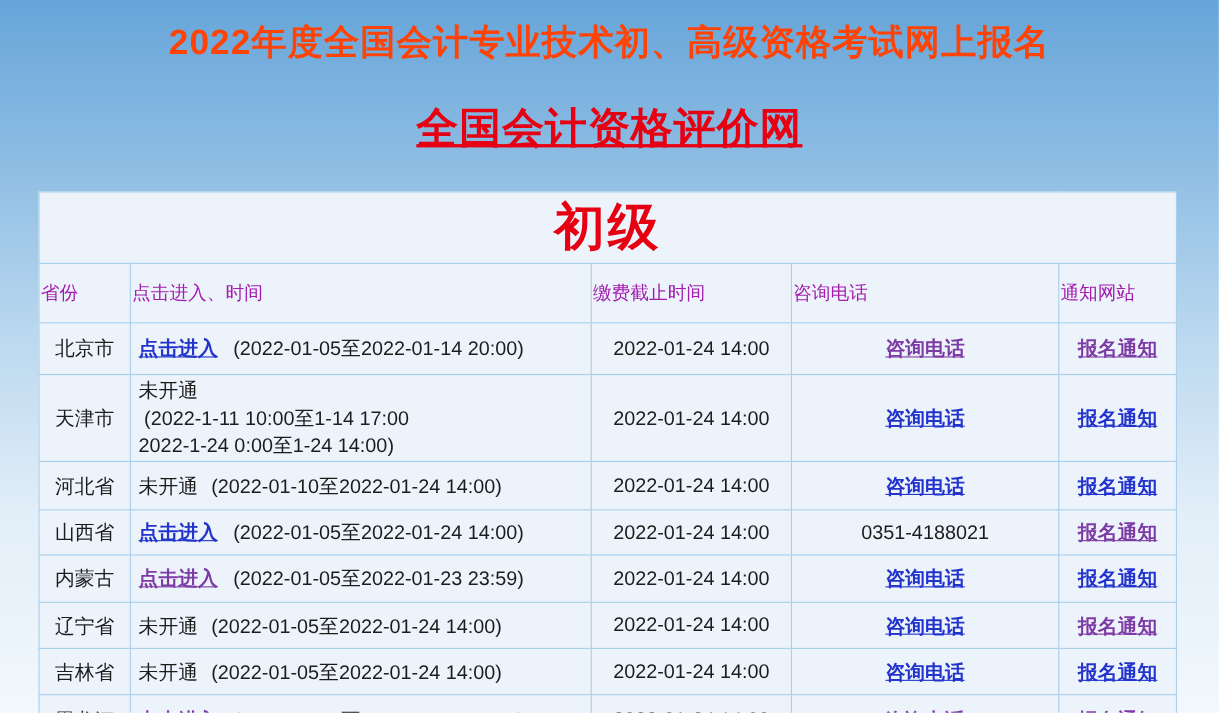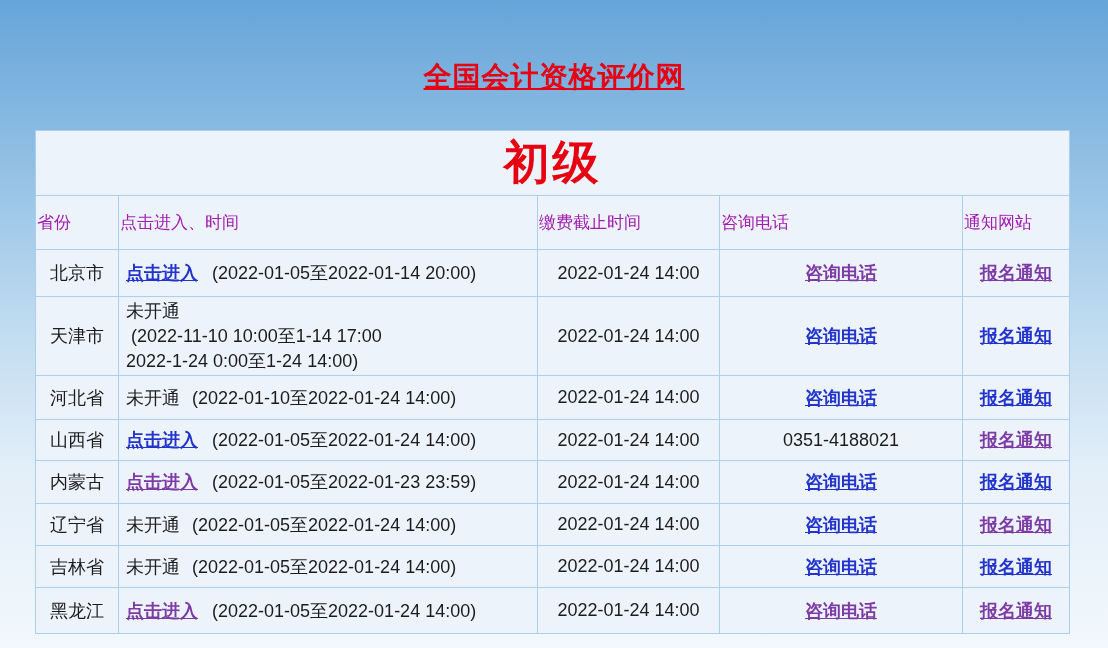--- a/index.html
+++ b/index.html
@@ -8,21 +8,21 @@
     font-family:"Liberation Sans","DejaVu Sans",sans-serif;
     background:linear-gradient(180deg,#66a5d9 0%,#8cbce3 22%,#bcd9ef 48%,#e2eef8 72%,#f2f8fd 100%);
   }
   .header{padding-top:18px;text-align:center;}
   .title1{
     color:#ff4306;font-size:32px;font-weight:bold;letter-spacing:1px;
     line-height:40px;white-space:nowrap;
   }
   .title2-wrap{margin-top:40px;line-height:38px;}
   .title2{
-    color:#e60012;font-size:28px;font-weight:bold;letter-spacing:1px;
+    color:#e60012;font-size:38px;font-weight:bold;letter-spacing:1px;
     text-decoration:underline;cursor:pointer;
   }
   .table-wrap{margin:30px 0 0 35px;width:1034px;}
   table{
     border-collapse:collapse;table-layout:fixed;width:1034px;
     background:#edf3fb;
   }
   td{
     border:1px solid #a9cfec;
     font-size:18px;color:#1c1c1c;
@@ -50,20 +50,21 @@
   .visited{color:#7d3ba6;}
   .time-txt{margin-left:14px;text-align:center;}
   .status-txt{margin-right:12px;}
   .multi{line-height:25px;}
   .multi .ln{white-space:pre-wrap;}
 </style>
 </head>
 <body>
 
 <div class="header">
+  <div class="title1">2022年度全国会计专业技术初、高级资格考试网上报名</div>
   <div class="title2-wrap">
     <span class="title2">全国会计资格评价网</span>
   </div>
 </div>
 
 <div class="table-wrap">
 <table>
   <colgroup>
     <col style="width:83px">
         <col style="width:419px">
@@ -98,21 +99,21 @@
     </td>
     <td class="col-notice">
       <a class="lnk visited">报名通知</a>
     </td>
   </tr>
 
   <tr class="rh-78">
     <td class="col-province">天津市</td>
     <td class="col-reg multi">
       <div class="ln">未开通</div>
-      <div class="ln"> (2022-11-10 10:00至1-14 17:00</div>
+      <div class="ln"> (2022-1-11 10:00至1-14 17:00</div>
       <div class="ln">2022-1-24 0:00至1-24 14:00)</div>
     </td>
     <td class="col-deadline">2022-01-24 14:00</td>
     <td class="col-phone">
       <a class="lnk blue">咨询电话</a>
     </td>
     <td class="col-notice">
       <a class="lnk blue">报名通知</a>
     </td>
   </tr>

